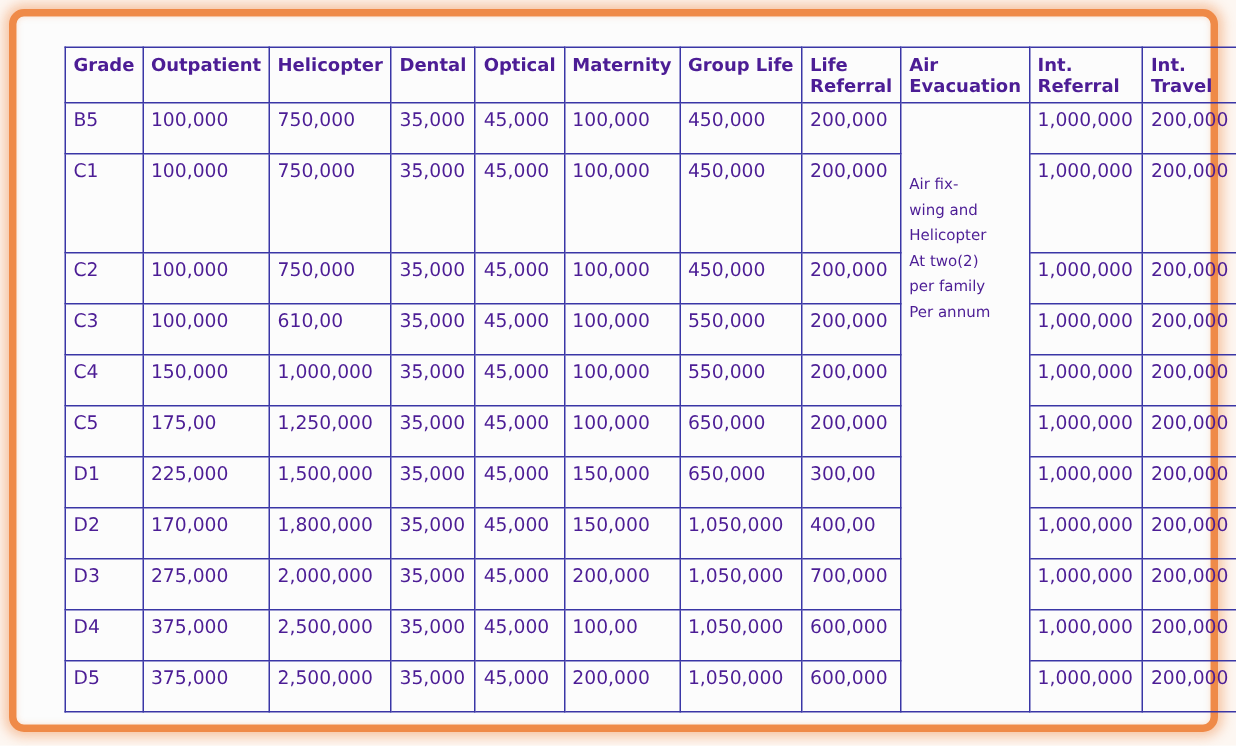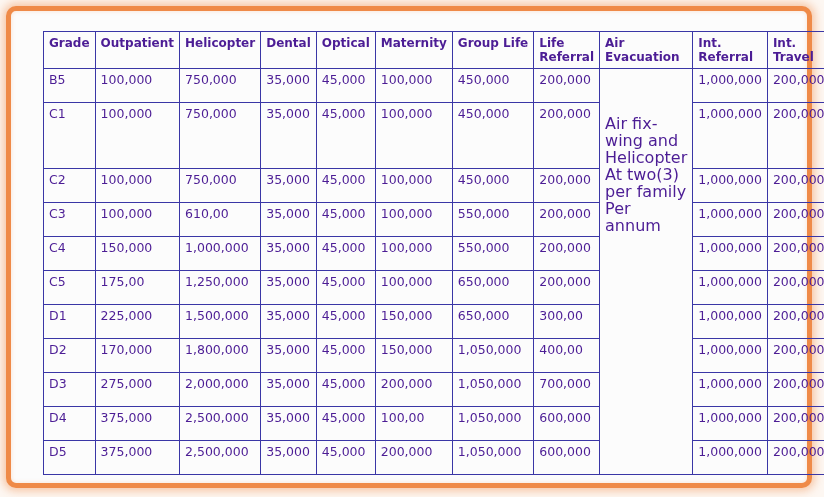--- a/index.html
+++ b/index.html
@@ -18,21 +18,21 @@
     color:#4c1d95; font-size:12.5px; table-layout:fixed;
   }
   table.grid td, table.grid th {
     border:1.3px solid #3a36a6; padding:2px 5px; vertical-align:top; text-align:left;
     white-space:nowrap; overflow:hidden;
   }
   table.grid th { font-weight:bold; font-size:12px; line-height:14px; height:30px; padding-top:4px; }
   table.grid tr.r td { height:28px; padding-top:3px; }
   table.grid tr.tall td { height:60px; }
   table.grid th.lastcol, table.grid td.lastcol { border-right:none; }
-  .air { white-space:normal !important; line-height:17px; padding-top:46px !important; font-size:16px; }
+  .air { white-space:normal !important; line-height:17px; padding-top:46px !important; font-size:10px; }
 </style>
 </head>
 <body>
 
 <div class="frame"></div>
 
 <table class="grid">
   <colgroup>
     <col style="width:50px">
       <col style="width:77px">
@@ -94,21 +94,21 @@
         <td>750,000</td>
         <td>35,000</td>
         <td>45,000</td>
         <td>100,000</td>
         <td>450,000</td>
         <td>200,000</td>
         <td rowspan="11" class="air">
           <div>Air fix-</div>
           <div>wing and</div>
           <div>Helicopter</div>
-          <div>At two(3)</div>
+          <div>At two(2)</div>
           <div>per family</div>
           <div>Per annum</div>
         </td>
         <td>1,000,000</td>
         <td class="lastcol">200,000</td>
       </tr>
       <tr class="r tall">
         <td>C1</td>
         <td>100,000</td>
         <td>750,000</td>

